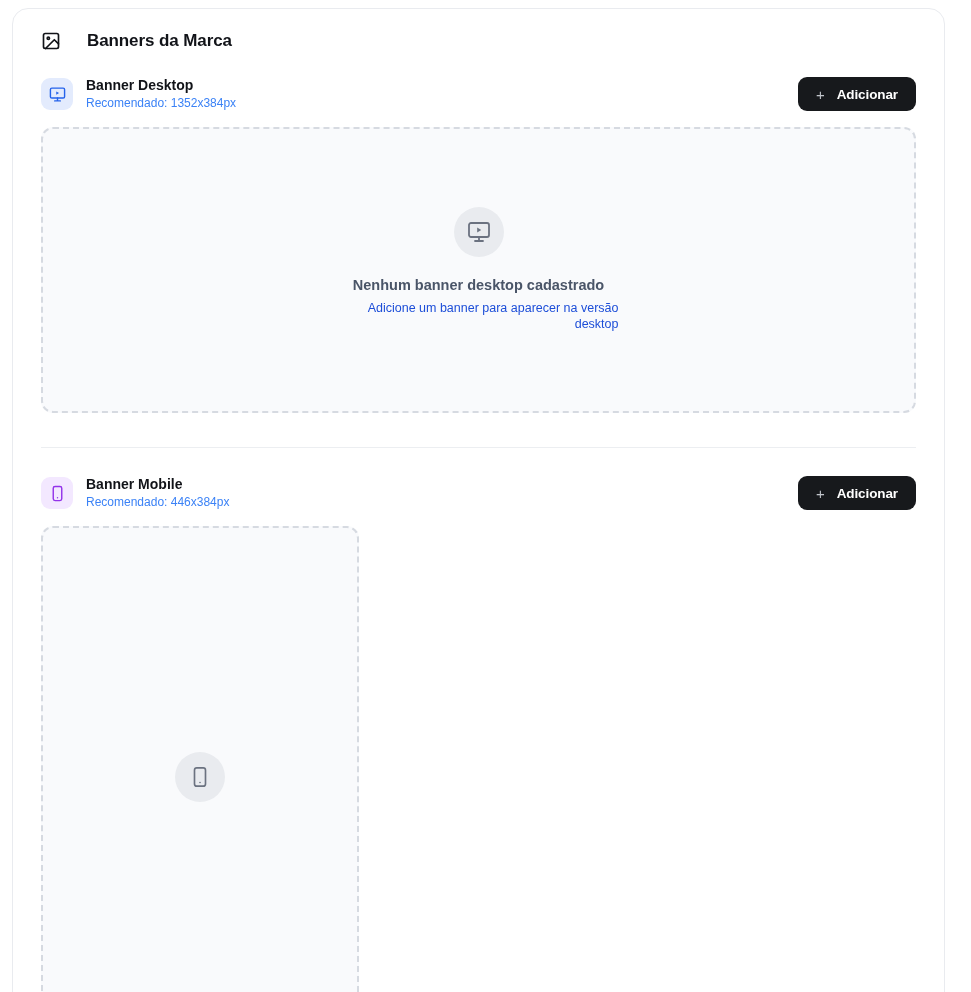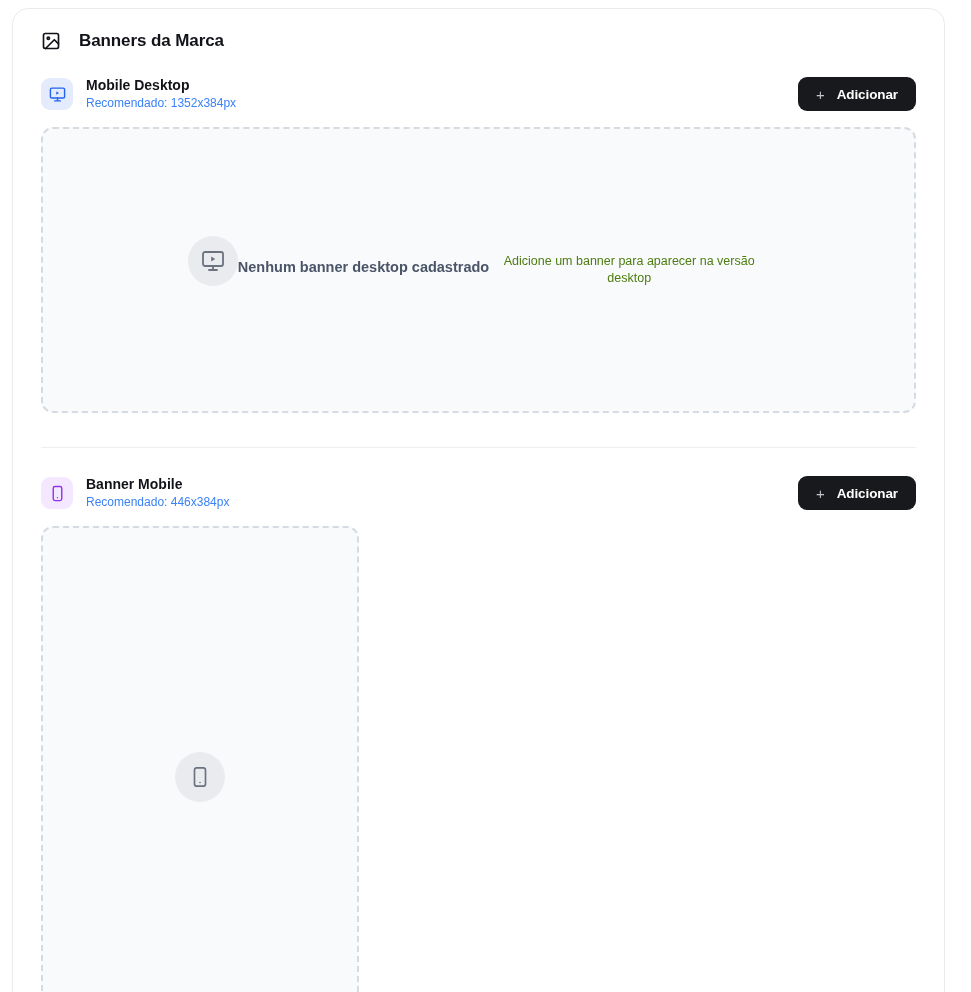--- a/index.html
+++ b/index.html
@@ -29,21 +29,21 @@
     background: #ffffff;
     border: 1px solid #e9ebef;
     border-radius: 16px;
     overflow: hidden;
   }
 
   
   .card-header {
     display: flex;
     align-items: flex-start;
-    gap: 18px;
+    gap: 26px;
     padding: 22px 28px 0 28px;
   }
   .card-header-icon {
     width: 20px;
     height: 20px;
     display: block;
     color: #111318;
     flex: 0 0 auto;
   }
   .card-title {
@@ -119,23 +119,24 @@
     opacity: 0.92;
     color: #cfd3d9;
   }
 
   
   .dropzone {
     border: 2px dashed #d6dae1;
     border-radius: 12px;
     background: #f9fafc;
     display: flex;
+    flex-direction: column;
     align-items: center;
     justify-content: center;
-    text-align: center;
+    text-align: right;
   }
   .dropzone-desktop { width: 100%; height: 286px; }
   .dropzone-mobile  { width: 318px; height: 520px; }
 
   .dz-circle {
     width: 50px;
     height: 50px;
     border-radius: 50%;
     background: #e9ebef;
     display: flex;
@@ -148,21 +149,21 @@
 
   .dz-title {
     font-size: 14.5px;
     font-weight: 700;
     color: #4a5568;
     line-height: 1.3;
     margin-bottom: 5px;
   }
   .dz-sub {
     font-size: 12.5px;
-    color: #4d7c0f;
+    color: #1d4ed8;
     line-height: 1.35;
     max-width: 280px;
   }
   .dropzone-mobile .dz-sub { max-width: 280px; }
 
   
   .divider {
     height: 1px;
     background: #eceef1;
     margin: 34px 28px 28px 28px;
@@ -189,21 +190,21 @@
       <div class="section-head">
         <div class="section-head-left">
           <span class="badge-icon blue">
             <svg width="17" height="17" viewBox="0 0 24 24" fill="none" stroke="currentColor" stroke-width="2" stroke-linecap="round" stroke-linejoin="round">
               <rect x="2" y="3" width="20" height="14" rx="2"></rect>
               <path d="M8 21h8M12 17v4"></path>
               <path d="M10.2 7.6l4 2.4-4 2.4z" fill="currentColor" stroke="none"></path>
             </svg>
           </span>
           <div class="section-labels">
-            <span class="section-name">Mobile Desktop</span>
+            <span class="section-name">Banner Desktop</span>
             <span class="section-hint">Recomendado: 1352x384px</span>
           </div>
         </div>
         <button class="add-btn">
           <span class="plus">+</span>
           <span>Adicionar</span>
         </button>
       </div>
 
       <div class="dropzone dropzone-desktop">

